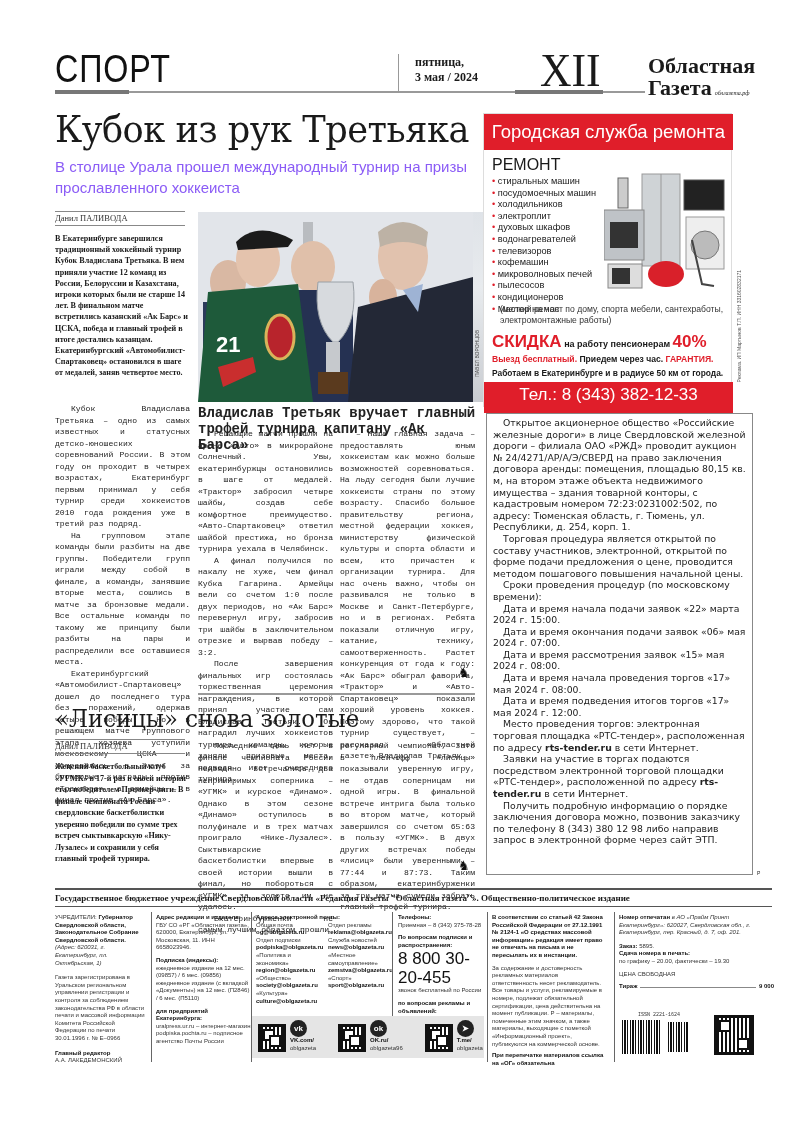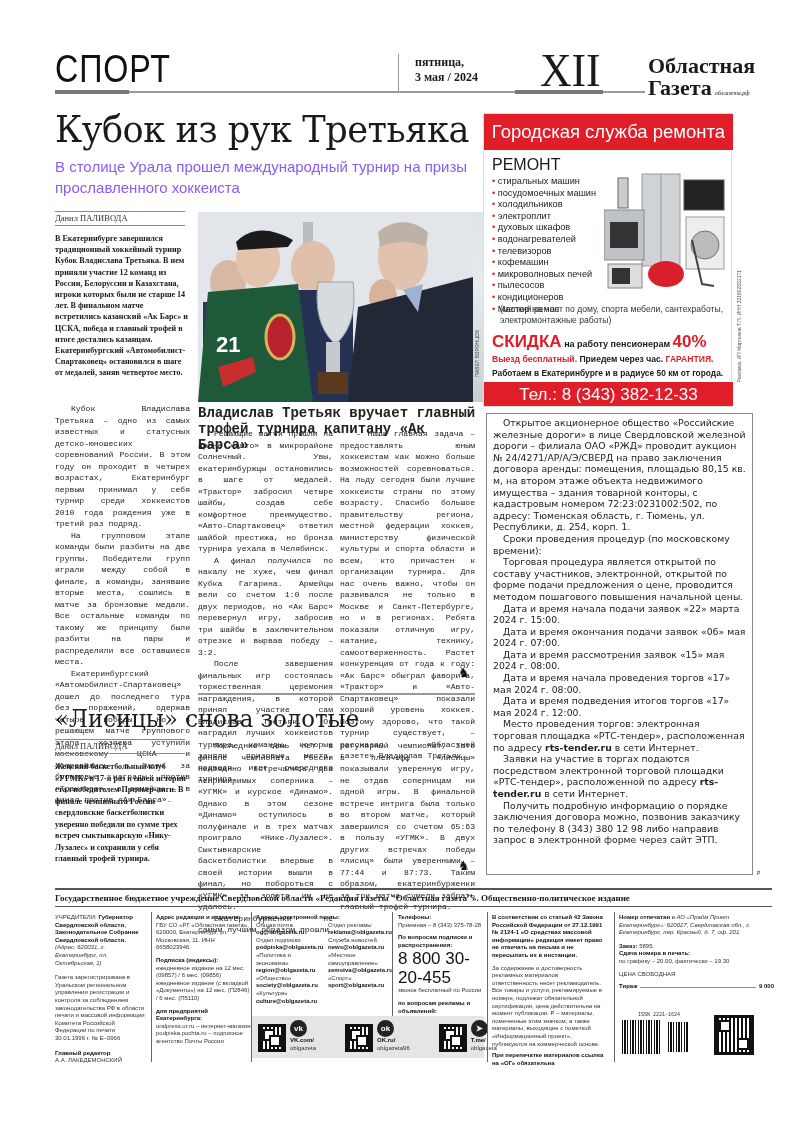--- a/index.html
+++ b/index.html
@@ -35,21 +35,21 @@
 #ad-head{left:0;top:0;width:249px;height:36px;background:#e01e2a;color:#fff;font-family:"Liberation Sans",sans-serif;font-size:18.5px;text-align:center;line-height:36px}
 #ad-remont{left:8px;top:42px;font-family:"Liberation Sans",sans-serif;font-weight:normal;font-size:16px}
 #ad-list{left:8px;top:62px;font-family:"Liberation Sans",sans-serif;font-weight:normal;font-size:9.2px;line-height:11.6px;list-style:none}
 #ad-list li::before{content:"• ";color:#e01e2a}
 #ad-note{left:16px;top:190px;width:225px;font-family:"Liberation Sans",sans-serif;font-size:8.6px;line-height:11px;color:#333}
 #ad-discount{left:8px;top:218px;font-family:"Liberation Sans",sans-serif;font-weight:bold;font-size:9px}
 #ad-discount .big{color:#e01e2a;font-size:17px}
 #ad-line2{left:8px;top:240px;font-family:"Liberation Sans",sans-serif;font-weight:bold;font-size:8.6px}
 #ad-line2 .red{color:#e01e2a}
 #ad-line3{left:8px;top:254px;font-family:"Liberation Sans",sans-serif;font-weight:bold;font-size:8.4px}
-#ad-phone{left:0;top:268px;width:249px;height:24px;background:#e01e2a;color:#fff;text-align:center;font-family:"Liberation Sans",sans-serif;font-size:17px;line-height:26px}
+#ad-phone{left:0;top:268px;width:249px;height:31px;background:#e01e2a;color:#fff;text-align:center;font-family:"Liberation Sans",sans-serif;font-size:17px;line-height:26px}
 #ad-img{left:120px;top:48px;width:122px;height:130px}
 #ad-legal{left:736px;top:270px;font-size:5px;writing-mode:vertical-rl;transform:rotate(180deg);font-family:"Liberation Sans",sans-serif;color:#555}
 
 #notice{left:486px;top:413px;width:267px;height:462px;border:1px solid #888;padding:3px 6px;font-family:"DejaVu Sans",sans-serif;font-size:9.3px;line-height:11.6px;color:#222}
 #notice p{text-indent:10px}
 #notice-mark{left:757px;top:870px;font-size:5px;font-family:"Liberation Sans",sans-serif}
 
 #h2{left:55px;top:705px;font-size:24px;font-family:"DejaVu Serif",serif;transform:scaleX(0.95);transform-origin:left}
 #by2{left:55px;top:739px;width:130px}
 #lead2{left:55px;top:761px;width:135px;font-size:8.1px;font-weight:bold;line-height:11.5px;font-family:"Liberation Serif",serif}
@@ -180,22 +180,22 @@
     <span>Приедем через час.</span>
     <span class="red">ГАРАНТИЯ.</span>
   </div>
   <div class="abs" id="ad-line3">Работаем в Екатеринбурге и в радиусе 50 км от города.</div>
   <div class="abs" id="ad-phone">Тел.: 8 (343) 382-12-33</div>
 </div>
 <div class="abs" id="ad-legal">Реклама. ИП Мартынов Т.П. ИНН 331602832171</div>
 
 <div class="abs" id="notice">
   <p>Открытое акционерное общество «Российские железные дороги» в лице Свердловской железной дороги – филиала ОАО «РЖД» проводит аукцион № 24/4271/АР/А/Э/СВЕРД на право заключения договора аренды: помещения, площадью 80,15 кв. м, на втором этаже объекта недвижимого имущества – здания товарной конторы, с кадастровым номером 72:23:0231002:502, по адресу: Тюменская область, г. Тюмень, ул. Республики, д. 254, корп. 1.</p>
+  <p>Торговая процедура является открытой по составу участников, электронной, открытой по форме подачи предложения о цене, проводится методом пошагового повышения начальной цены.</p>
   <p>Сроки проведения процедур (по московскому времени):</p>
-  <p>Торговая процедура является открытой по составу участников, электронной, открытой по форме подачи предложения о цене, проводится методом пошагового повышения начальной цены.</p>
   <p>Дата и время начала подачи заявок «22» марта 2024 г. 15:00.</p>
   <p>Дата и время окончания подачи заявок «06» мая 2024 г. 07:00.</p>
   <p>Дата и время рассмотрения заявок «15» мая 2024 г. 08:00.</p>
   <p>Дата и время начала проведения торгов «17» мая 2024 г. 08:00.</p>
   <p>Дата и время подведения итогов торгов «17» мая 2024 г. 12:00.</p>
   <p><span>Место проведения торгов: электронная торговая площадка «РТС-тендер», расположенная по адресу </span><b>rts-tender.ru</b><span> в сети Интернет.</span></p>
   <p><span>Заявки на участие в торгах подаются посредством электронной торговой площадки «РТС-тендер», расположенной по адресу </span><b>rts-tender.ru</b><span> в сети Интернет.</span></p>
   <p>Получить подробную информацию о порядке заключения договора можно, позвонив заказчику по телефону 8 (343) 380 12 98 либо направив запрос в электронной форме через сайт ЭТП.</p>
 </div>
 <div class="abs" id="notice-mark">Р</div>
@@ -259,21 +259,21 @@
   <b>Телефоны:</b>
   <div>Приемная – 8 (343) 375-78-28</div>
   <div style="margin-top:5px"><b>По вопросам подписки и распространения:</b></div>
   <div class="bigph">8 800 30-20-455</div>
   <div>звонок бесплатный по России</div>
   <div style="margin-top:5px"><b>по вопросам рекламы и объявлений:</b></div>
   <div class="bigph">8 (343) 227-51-10</div>
 </div>
 
 <div class="abs" id="qrband"></div>
-<div class="abs" style="left:258px;top:1020px;display:flex;gap:29px">
+<div class="abs" style="left:258px;top:1020px;display:flex;gap:22px">
   <div style="display:flex;gap:4px;align-items:flex-end">
     <div class="qr"></div>
     <div>
       <div class="soc">vk</div>
       <div class="fc"><b>VK.com/</b><div>oblgazeta</div></div>
     </div>
   </div>
   <div style="display:flex;gap:4px;align-items:flex-end">
     <div class="qr"></div>
     <div>

